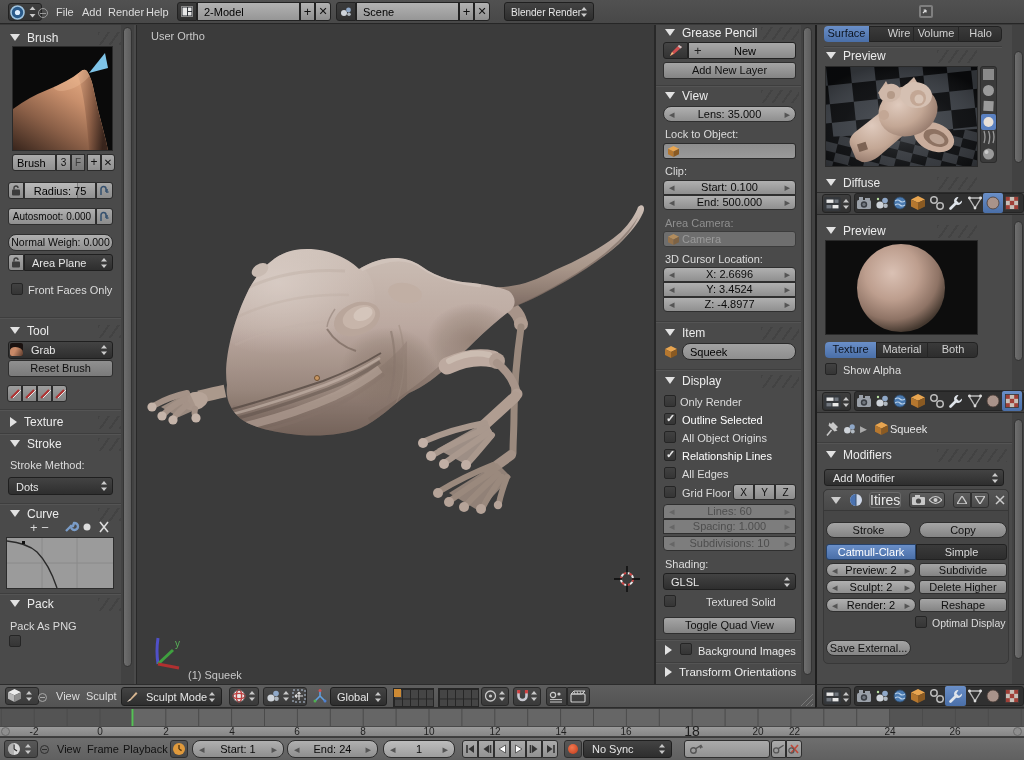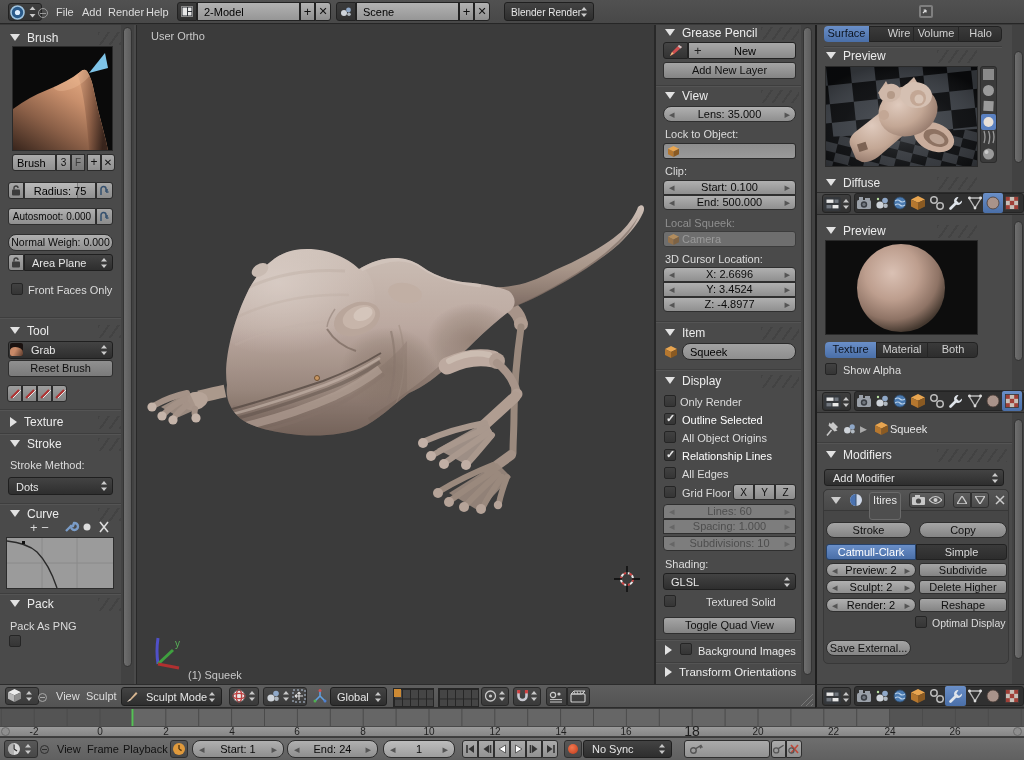--- a/index.html
+++ b/index.html
@@ -489,21 +489,21 @@
   <div class="abs txt" style="left:9px;top:103px;">Lock to Object:</div>
   <div class="abs" style="left:7px;top:118px;width:133px;height:16px;background:linear-gradient(#8d8d8d,#9a9a9a);border:1px solid #2c2c2c;border-radius:3px;"></div>
   <svg class="abs" style="left:12px;top:121px;" width="11" height="11" viewBox="0 0 11 11">
     <path d="M5.5 0 L11 2.7 L5.5 5.4 L0 2.7 Z" fill="#e8a550"></path>
         <path d="M0 2.7 L5.5 5.4 L5.5 11 L0 8.3 Z" fill="#b5772f"></path>
         <path d="M11 2.7 L5.5 5.4 L5.5 11 L11 8.3 Z" fill="#8a5a22"></path>
   </svg>
   <div class="abs txt" style="left:9px;top:140px;">Clip:</div>
   <div class="sld" style="left:7px;top:155px;width:133px;height:15px;line-height:13px;border-radius:4px 4px 0 0;">Start: 0.100<span style="position:absolute;left:5px;top:0;color:#555;">◂</span><span style="position:absolute;right:5px;top:0;color:#555;">▸</span></div>
   <div class="sld" style="left:7px;top:170px;width:133px;height:15px;line-height:13px;border-radius:0 0 4px 4px;">End: 500.000<span style="position:absolute;left:5px;top:0;color:#555;">◂</span><span style="position:absolute;right:5px;top:0;color:#555;">▸</span></div>
-  <div class="abs txt" style="left:9px;top:192px;color:#8f8f8f;">Local Squeek:</div>
+  <div class="abs txt" style="left:9px;top:192px;color:#8f8f8f;">Area Camera:</div>
   <div class="abs" style="left:7px;top:206px;width:133px;height:16px;background:#6e6e6e;border:1px solid #3c3c3c;border-radius:3px;"></div>
   <svg class="abs" style="left:12px;top:209px;opacity:0.55;" width="11" height="11" viewBox="0 0 11 11">
     <path d="M5.5 0 L11 2.7 L5.5 5.4 L0 2.7 Z" fill="#e8a550"></path>
         <path d="M0 2.7 L5.5 5.4 L5.5 11 L0 8.3 Z" fill="#b5772f"></path>
         <path d="M11 2.7 L5.5 5.4 L5.5 11 L11 8.3 Z" fill="#8a5a22"></path>
   </svg>
   <div class="abs" style="left:26px;top:208px;color:#9a9a9a;font-size:11px;">Camera</div>
   <div class="abs txt" style="left:9px;top:228px;">3D Cursor Location:</div>
   <div class="sld" style="left:7px;top:242px;width:133px;height:15px;line-height:13px;border-radius:4px 4px 0 0;">X: 2.6696<span style="position:absolute;left:5px;top:0;color:#555;">◂</span><span style="position:absolute;right:5px;top:0;color:#555;">▸</span></div>
   <div class="sld" style="left:7px;top:257px;width:133px;height:15px;line-height:13px;border-radius:0;">Y: 3.4524<span style="position:absolute;left:5px;top:0;color:#555;">◂</span><span style="position:absolute;right:5px;top:0;color:#555;">▸</span></div>
@@ -760,21 +760,21 @@
   <div class="abs" style="left:6px;top:464px;width:186px;height:175px;background:#464646;border:1px solid #383838;border-radius:5px;"></div>
   <div class="abs" style="left:6px;top:464px;width:186px;height:22px;background:linear-gradient(#555,#484848);border:1px solid #383838;border-radius:5px 5px 0 0;"></div>
   <svg class="abs" style="left:14px;top:472px;" width="10" height="7" viewBox="0 0 10 7">
         <path d="M0 0 H10 L5 7 Z" fill="#ccc"></path>
       </svg>
   <svg class="abs" style="left:32px;top:468px;" width="14" height="14" viewBox="0 0 14 14">
     <circle cx="7" cy="7" r="6" fill="#cfd8e8"></circle>
         <path d="M7 1 a6 6 0 0 0 0 12 Z" fill="#4a72b0"></path>
         <path d="M7 1 v12" stroke="#38506e" stroke-width="1"></path>
   </svg>
-  <div class="abs" style="left:52px;top:467px;width:32px;height:28px;background:#4e4e4e;border:1px solid #6a6a6a;border-radius:3px;color:#e8e8e8;font-size:11px;text-align:center;line-height:14px;">Itires</div>
+  <div class="abs" style="left:52px;top:467px;width:32px;height:16px;background:#4e4e4e;border:1px solid #6a6a6a;border-radius:3px;color:#e8e8e8;font-size:14px;text-align:center;line-height:14px;">Itires</div>
   <div class="abs" style="left:92px;top:467px;width:36px;height:16px;background:linear-gradient(#5e5e5e,#4a4a4a);border:1px solid #2f2f2f;border-radius:3px;"></div>
   <svg class="abs" style="left:95px;top:470px;" width="13" height="10" viewBox="0 0 13 10">
         <rect x="0" y="2" width="13" height="8" rx="1" fill="#c8c8c8"></rect>
         <rect x="3" y="0" width="5" height="3" fill="#c8c8c8"></rect>
         <circle cx="6.5" cy="6" r="2.6" fill="#4a4a4a"></circle>
       </svg>
   <svg class="abs" style="left:112px;top:470px;" width="13" height="10" viewBox="0 0 13 10">
         <path d="M0 5 Q6.5 -2 13 5 Q6.5 12 0 5 Z" fill="none" stroke="#ccc" stroke-width="1.2"></path>
         <circle cx="6.5" cy="5" r="2" fill="#ccc"></circle>
       </svg>
@@ -1000,21 +1000,21 @@
   <div class="abs" style="left:151px;top:17px;width:30px;text-align:center;color:#1e1e1e;font-size:10px;line-height:11px;">2</div>
   <div class="abs" style="left:217px;top:17px;width:30px;text-align:center;color:#1e1e1e;font-size:10px;line-height:11px;">4</div>
   <div class="abs" style="left:282px;top:17px;width:30px;text-align:center;color:#1e1e1e;font-size:10px;line-height:11px;">6</div>
   <div class="abs" style="left:348px;top:17px;width:30px;text-align:center;color:#1e1e1e;font-size:10px;line-height:11px;">8</div>
   <div class="abs" style="left:414px;top:17px;width:30px;text-align:center;color:#1e1e1e;font-size:10px;line-height:11px;">10</div>
   <div class="abs" style="left:480px;top:17px;width:30px;text-align:center;color:#1e1e1e;font-size:10px;line-height:11px;">12</div>
   <div class="abs" style="left:546px;top:17px;width:30px;text-align:center;color:#1e1e1e;font-size:10px;line-height:11px;">14</div>
   <div class="abs" style="left:611px;top:17px;width:30px;text-align:center;color:#1e1e1e;font-size:10px;line-height:11px;">16</div>
   <div class="abs" style="left:677px;top:17px;width:30px;text-align:center;color:#1e1e1e;font-size:14px;line-height:11px;">18</div>
   <div class="abs" style="left:743px;top:17px;width:30px;text-align:center;color:#1e1e1e;font-size:10px;line-height:11px;">20</div>
-  <div class="abs" style="left:809px;top:17px;width:30px;text-align:right;color:#1e1e1e;font-size:10px;line-height:11px;">22</div>
+  <div class="abs" style="left:789px;top:17px;width:30px;text-align:left;color:#1e1e1e;font-size:10px;line-height:11px;">22</div>
   <div class="abs" style="left:875px;top:17px;width:30px;text-align:center;color:#1e1e1e;font-size:10px;line-height:11px;">24</div>
   <div class="abs" style="left:940px;top:17px;width:30px;text-align:center;color:#1e1e1e;font-size:10px;line-height:11px;">26</div>
 
   <div class="abs" style="left:0;top:28px;width:1024px;height:23px;background:linear-gradient(#6e6e6e,#606060);border-top:1px solid #3c3c3c;"></div>
   <div class="abs" style="left:4px;top:31px;width:34px;height:18px;background:linear-gradient(#585858,#474747);border:1px solid #2f2f2f;border-radius:3px;"></div>
   <svg class="abs" style="left:7px;top:33px;" width="14" height="14" viewBox="0 0 14 14">
     <circle cx="7" cy="7" r="6" fill="#d8d8d8"></circle>
         <path d="M7 7 L7 2.6 M7 7 L10 9" stroke="#333" stroke-width="1.4"></path>
     <path d="M7 1 a6 6 0 0 0 0 12" fill="#8a8a8a" fill-opacity="0.5"></path>
   </svg>

